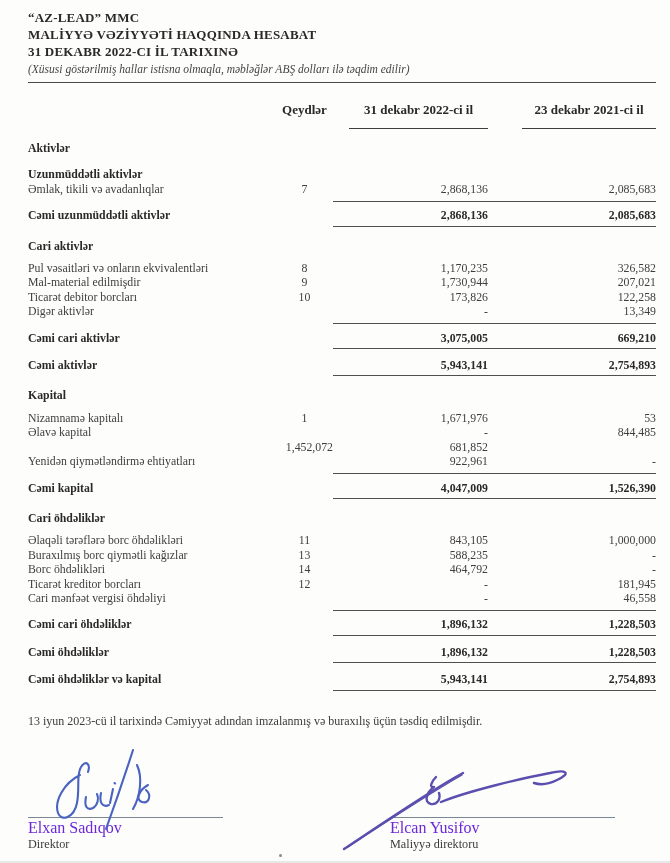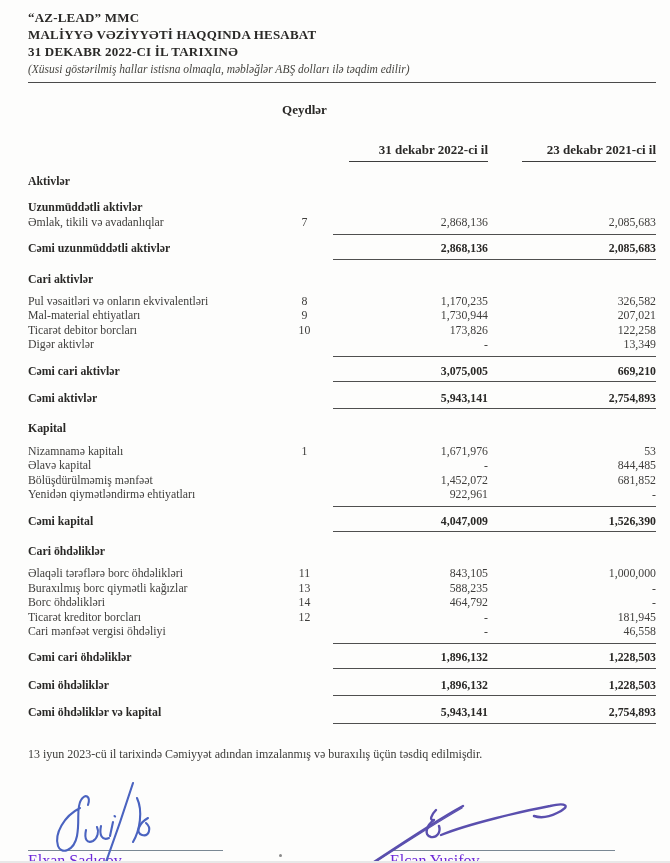--- a/index.html
+++ b/index.html
@@ -19,21 +19,21 @@
   .hdr-note {
     font-size: 11.5px; font-style: italic; line-height: 15px; color:#45443f;
     padding: 2px 0 5px 0;
     border-bottom: 1.6px solid #4a4a4a;
   }
   
   .grid-row { display: grid; grid-template-columns: 248px 57px 155px 168px; }
   .col-headers { margin-top: 19px; font-size: 13px; font-weight: bold; color:#2a2927; }
   .col-headers .c-note { text-align: center; }
   .hcell { text-align: center; }
-  .hcell .h-u { display:block; text-align:right; padding-bottom: 3px; border-bottom: 1.3px solid #3d3d3d; margin-top: 40px; }
+  .hcell .h-u { display:block; text-align:center; padding-bottom: 10px; border-bottom: 1.3px solid #3d3d3d; }
   .hcell-2022 .h-u { margin-left: 16px; }
   .hcell-2021 .h-u { margin-left: 34px; }
 
   .table-body { margin-top: 0; }
   .trow { position: relative; font-size: 11.8px; line-height: 14.4px; }
   .c-label { text-align: left; padding-right: 4px; }
   .c-note  { text-align: center; }
   .c-v1, .c-v2 { text-align: right; }
   .row-section { font-weight: bold; color:#2a2927; margin-top: 12px; margin-bottom: 8px; }
   .row-section.tight { margin-bottom: 0; }
@@ -122,21 +122,21 @@
 
     </div>
       <div class="grid-row trow row-item">
       <span class="c-label">Pul vəsaitləri və onların ekvivalentləri</span>
       <span class="c-note">8</span>
       <span class="c-v1">1,170,235</span>
       <span class="c-v2">326,582</span>
 
     </div>
       <div class="grid-row trow row-item">
-      <span class="c-label">Mal-material ehtiyatları</span>
+      <span class="c-label">Mal-material edilmişdir</span>
       <span class="c-note">9</span>
       <span class="c-v1">1,730,944</span>
       <span class="c-v2">207,021</span>
 
     </div>
       <div class="grid-row trow row-item">
       <span class="c-label">Ticarət debitor borcları</span>
       <span class="c-note">10</span>
       <span class="c-v1">173,826</span>
       <span class="c-v2">122,258</span>
@@ -178,21 +178,20 @@
 
     </div>
       <div class="grid-row trow row-item">
       <span class="c-label">Əlavə kapital</span>
       <span class="c-note"></span>
       <span class="c-v1">-</span>
       <span class="c-v2">844,485</span>
 
     </div>
       <div class="grid-row trow row-item">
-      <span class="c-label">Bölüşdürülməmiş mənfəət</span>
       <span class="c-note"></span>
       <span class="c-v1">1,452,072</span>
       <span class="c-v2">681,852</span>
 
     </div>
       <div class="grid-row trow row-item ruled">
       <span class="c-label">Yenidən qiymətləndirmə ehtiyatları</span>
       <span class="c-note"></span>
       <span class="c-v1">922,961</span>
       <span class="c-v2">-</span>

